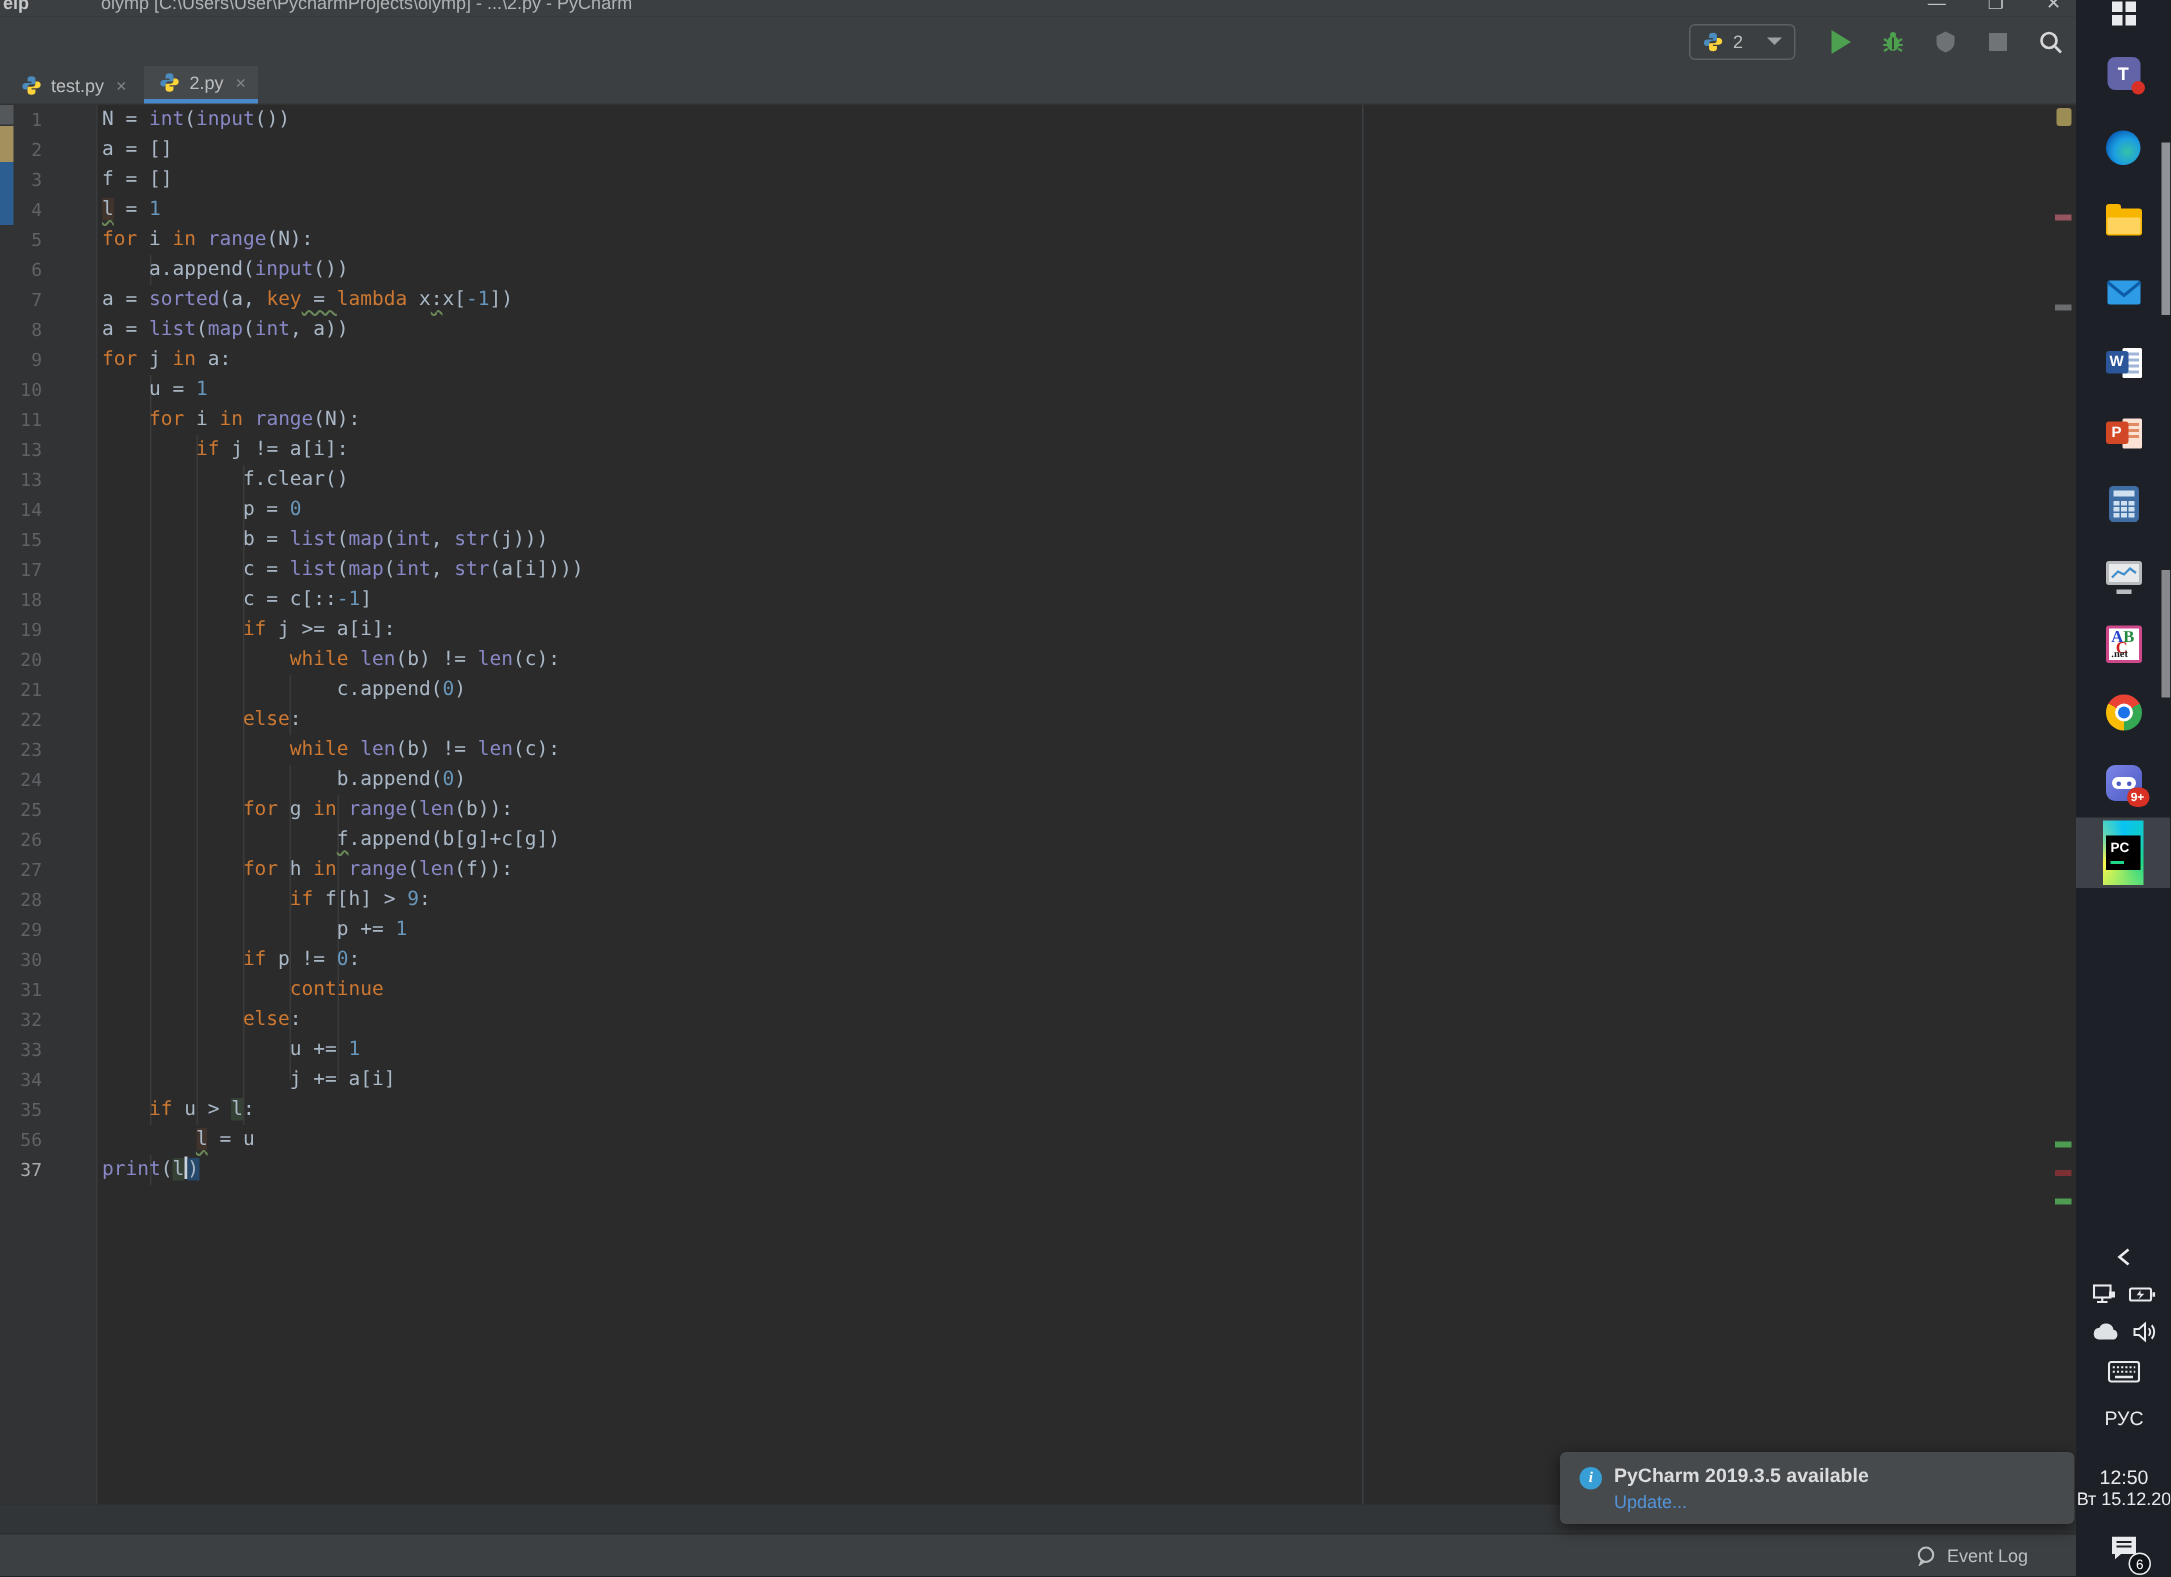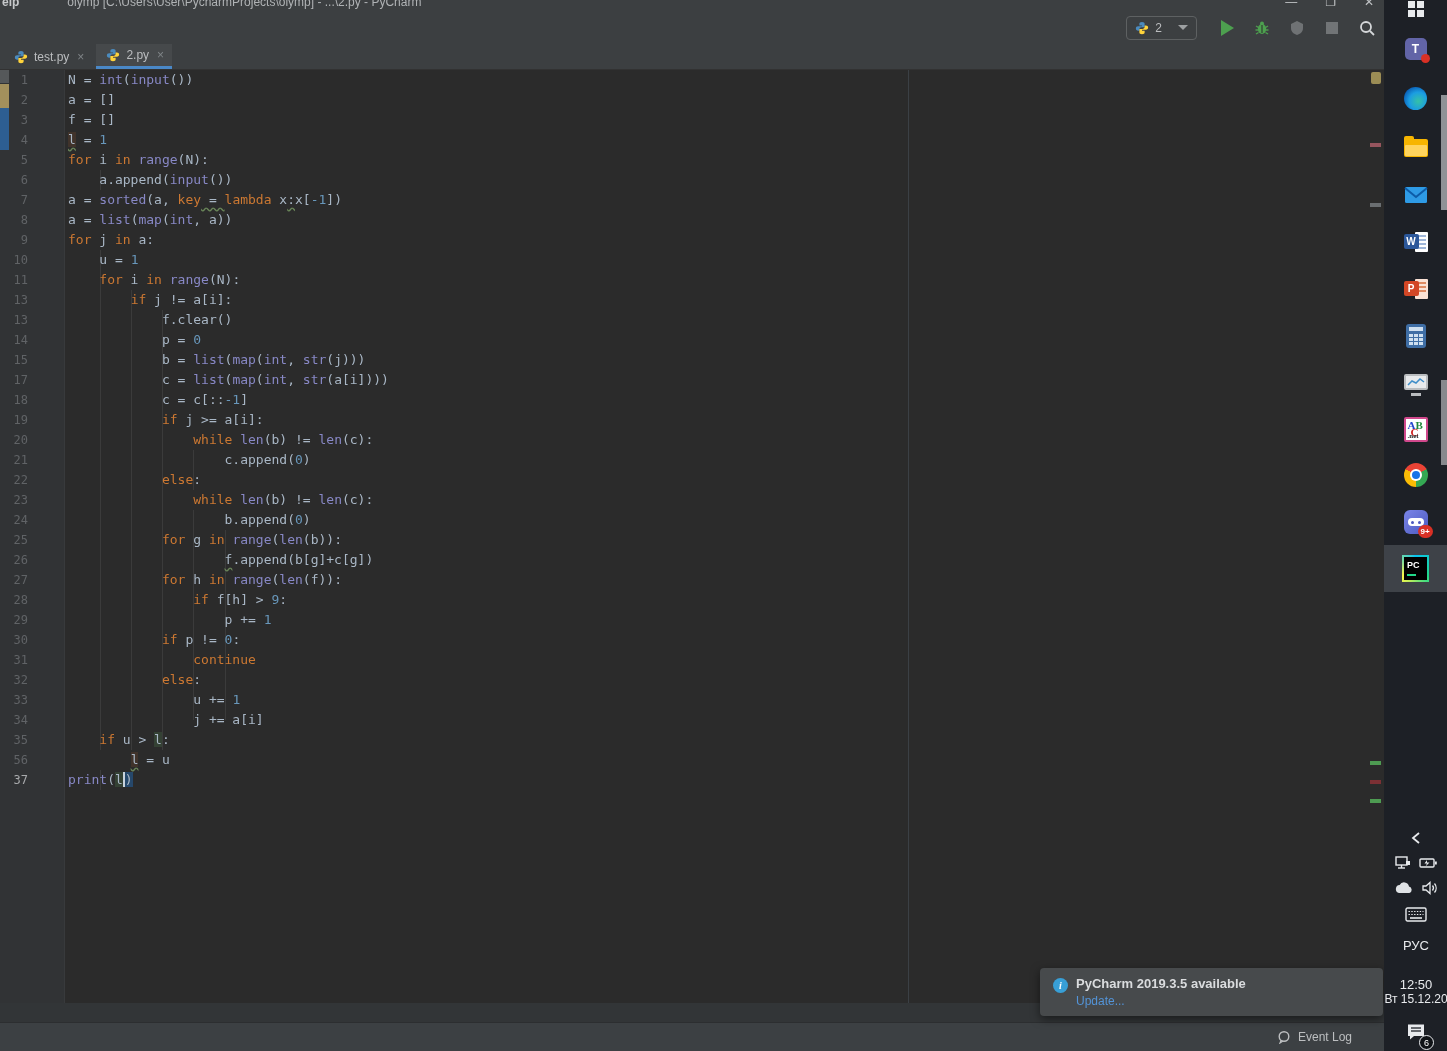--- a/index.html
+++ b/index.html
@@ -99,21 +99,21 @@
   .abc .net{position:absolute;left:2px;top:13px;color:#222;font-size:7px;}
   .chrome{position:relative;width:24px;height:24px;border-radius:50%;
           background:conic-gradient(from -60deg,#ea4335 0 120deg,#34a853 0 240deg,#fbbc05 0 360deg);}
   .chrome .ring{position:absolute;left:6px;top:6px;width:12px;height:12px;border-radius:50%;background:#fff;}
   .chrome .core{position:absolute;left:8px;top:8px;width:8px;height:8px;border-radius:50%;background:#1a73e8;}
   .discord{position:relative;width:24px;height:24px;border-radius:6px;background:linear-gradient(135deg,#7a85e8,#4d5ac0);}
   .discord .pad{position:absolute;left:4px;top:8px;width:16px;height:8px;border-radius:4px;background:#fff;}
   .discord .pad i{position:absolute;top:2.5px;width:3px;height:3px;border-radius:50%;background:#4d5ac0;}
   .discord .badge{position:absolute;right:-5px;bottom:-4px;min-width:13px;height:13px;border-radius:7px;background:#d93025;color:#fff;
                   font-size:8px;font-weight:bold;display:flex;align-items:center;justify-content:center;padding:0 1px;}
-  .pycharm{position:relative;width:27px;height:27px;background:conic-gradient(#07c3f2,#21d789,#fcf84a,#07c3f2);display:flex;align-items:center;justify-content:center;}
+  .pycharm{position:relative;width:27px;height:43px;background:conic-gradient(#07c3f2,#21d789,#fcf84a,#07c3f2);display:flex;align-items:center;justify-content:center;}
   .pycharm .inner{position:relative;width:23px;height:23px;background:#000;}
   .pycharm .pc{position:absolute;left:3px;top:3px;color:#fff;font-size:9px;font-weight:bold;}
   .pycharm .bar{position:absolute;left:3px;bottom:4px;width:9px;height:2px;background:#21d789;}
   .tray{position:absolute;left:0;width:64px;display:flex;align-items:center;justify-content:center;color:#e8eaed;}
   .tray-text{font-size:13px;}
   .clock{flex-direction:column;line-height:15px;font-size:13px;text-align:center;}
   .clock .date{font-size:12px;}
   .notifbtn{position:relative;}
   .notifbtn .badge6{position:absolute;right:14px;bottom:-4px;width:13px;height:13px;border-radius:50%;background:#0f1216;border:1px solid #e8eaed;
                     color:#fff;font-size:9px;display:flex;align-items:center;justify-content:center;}

